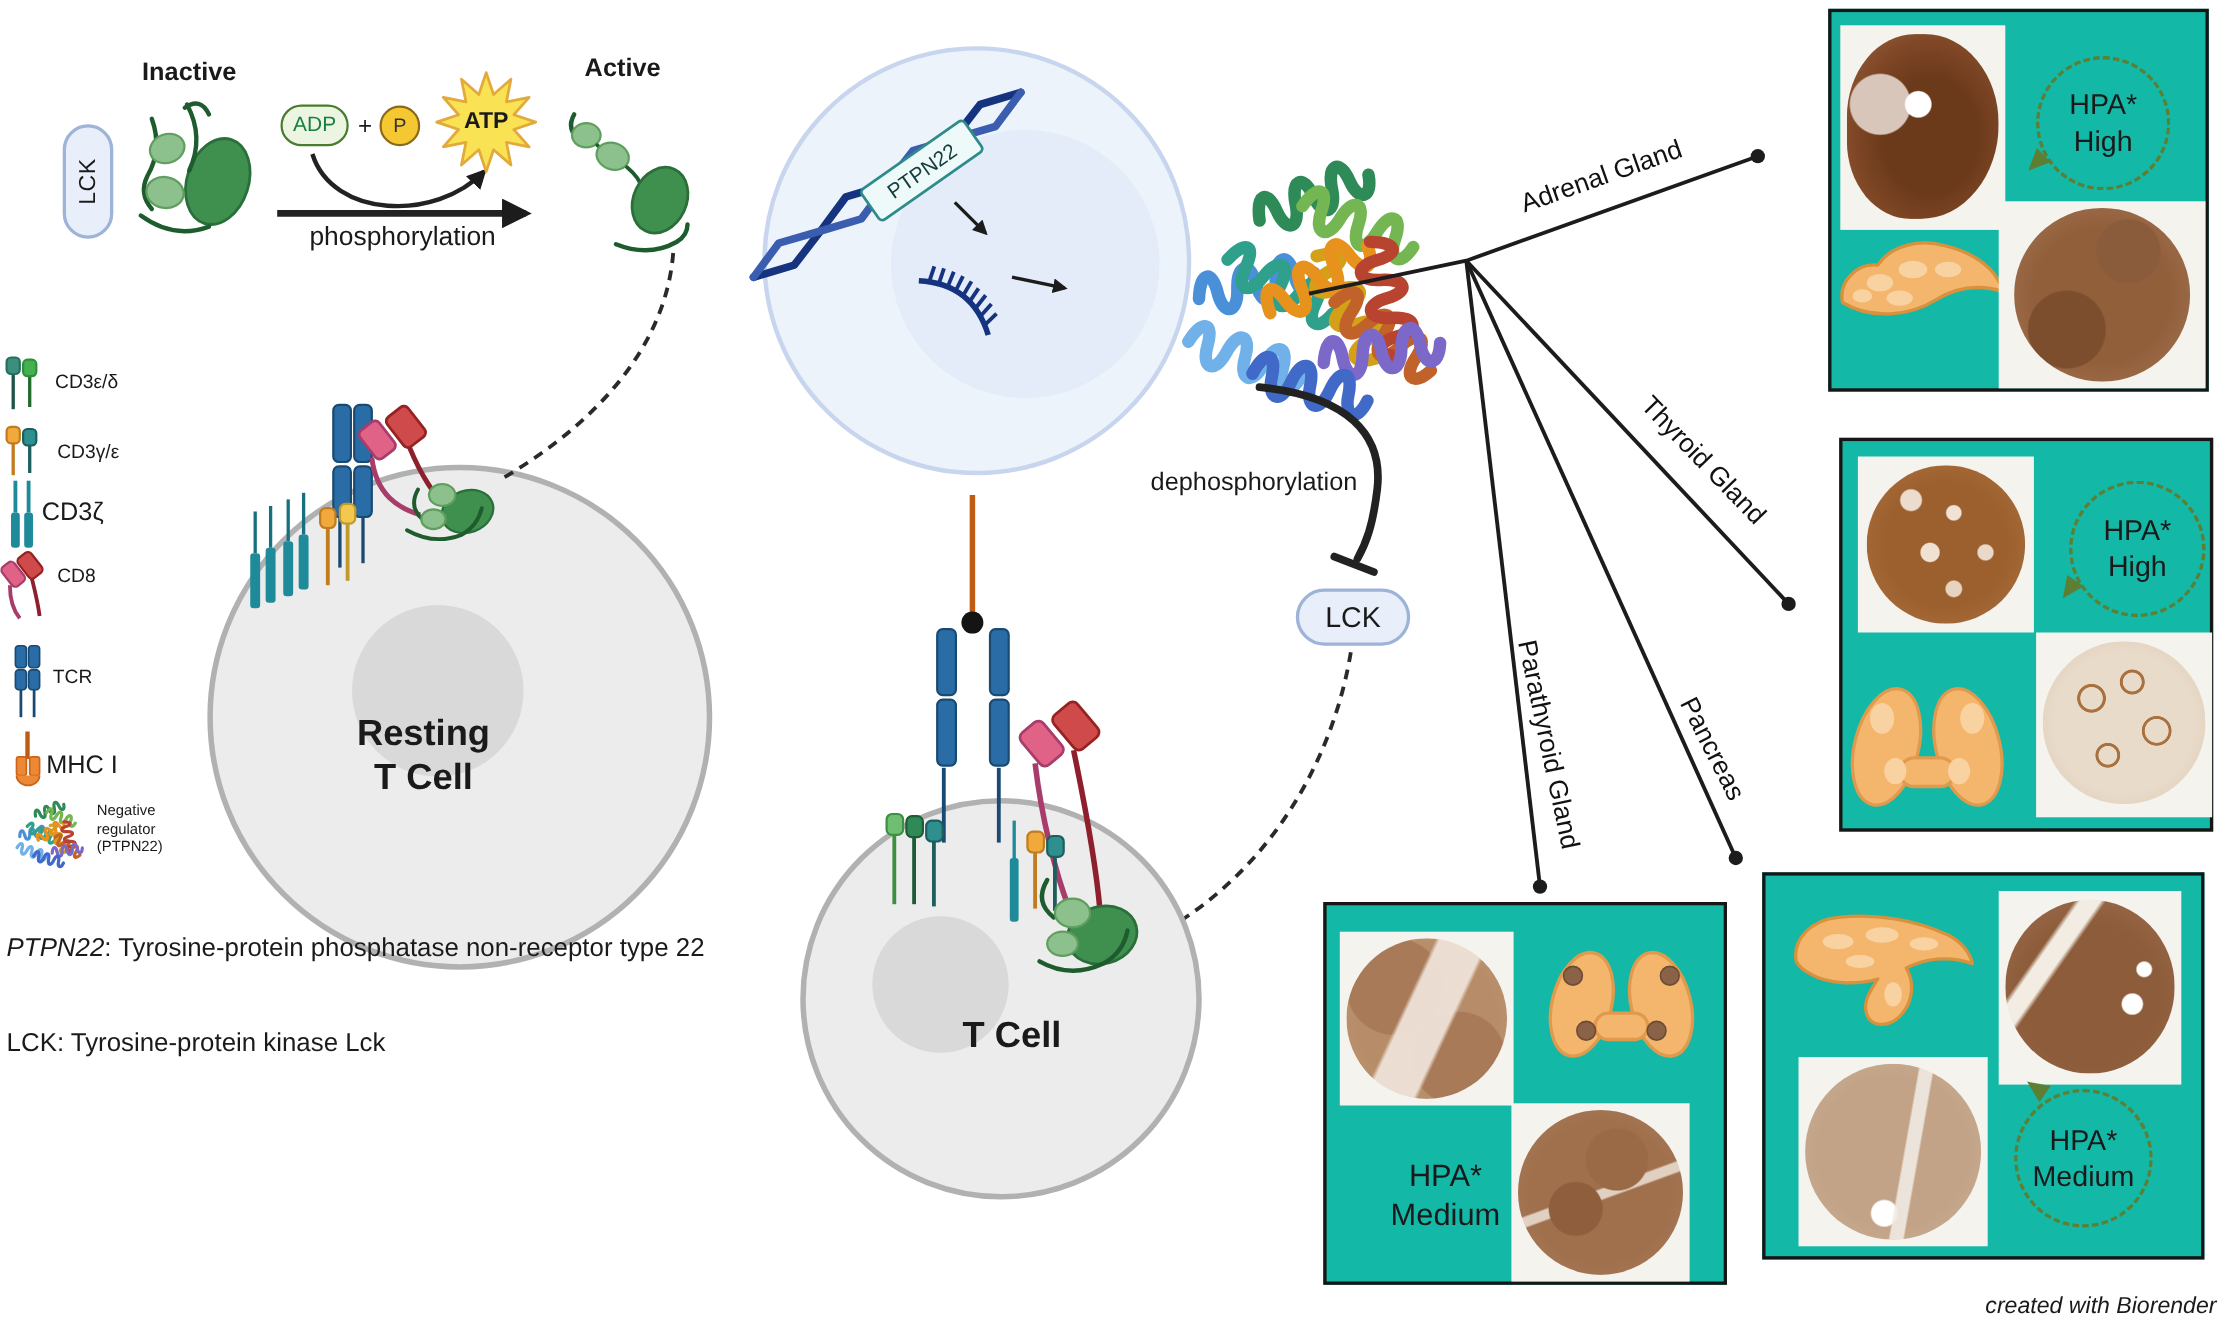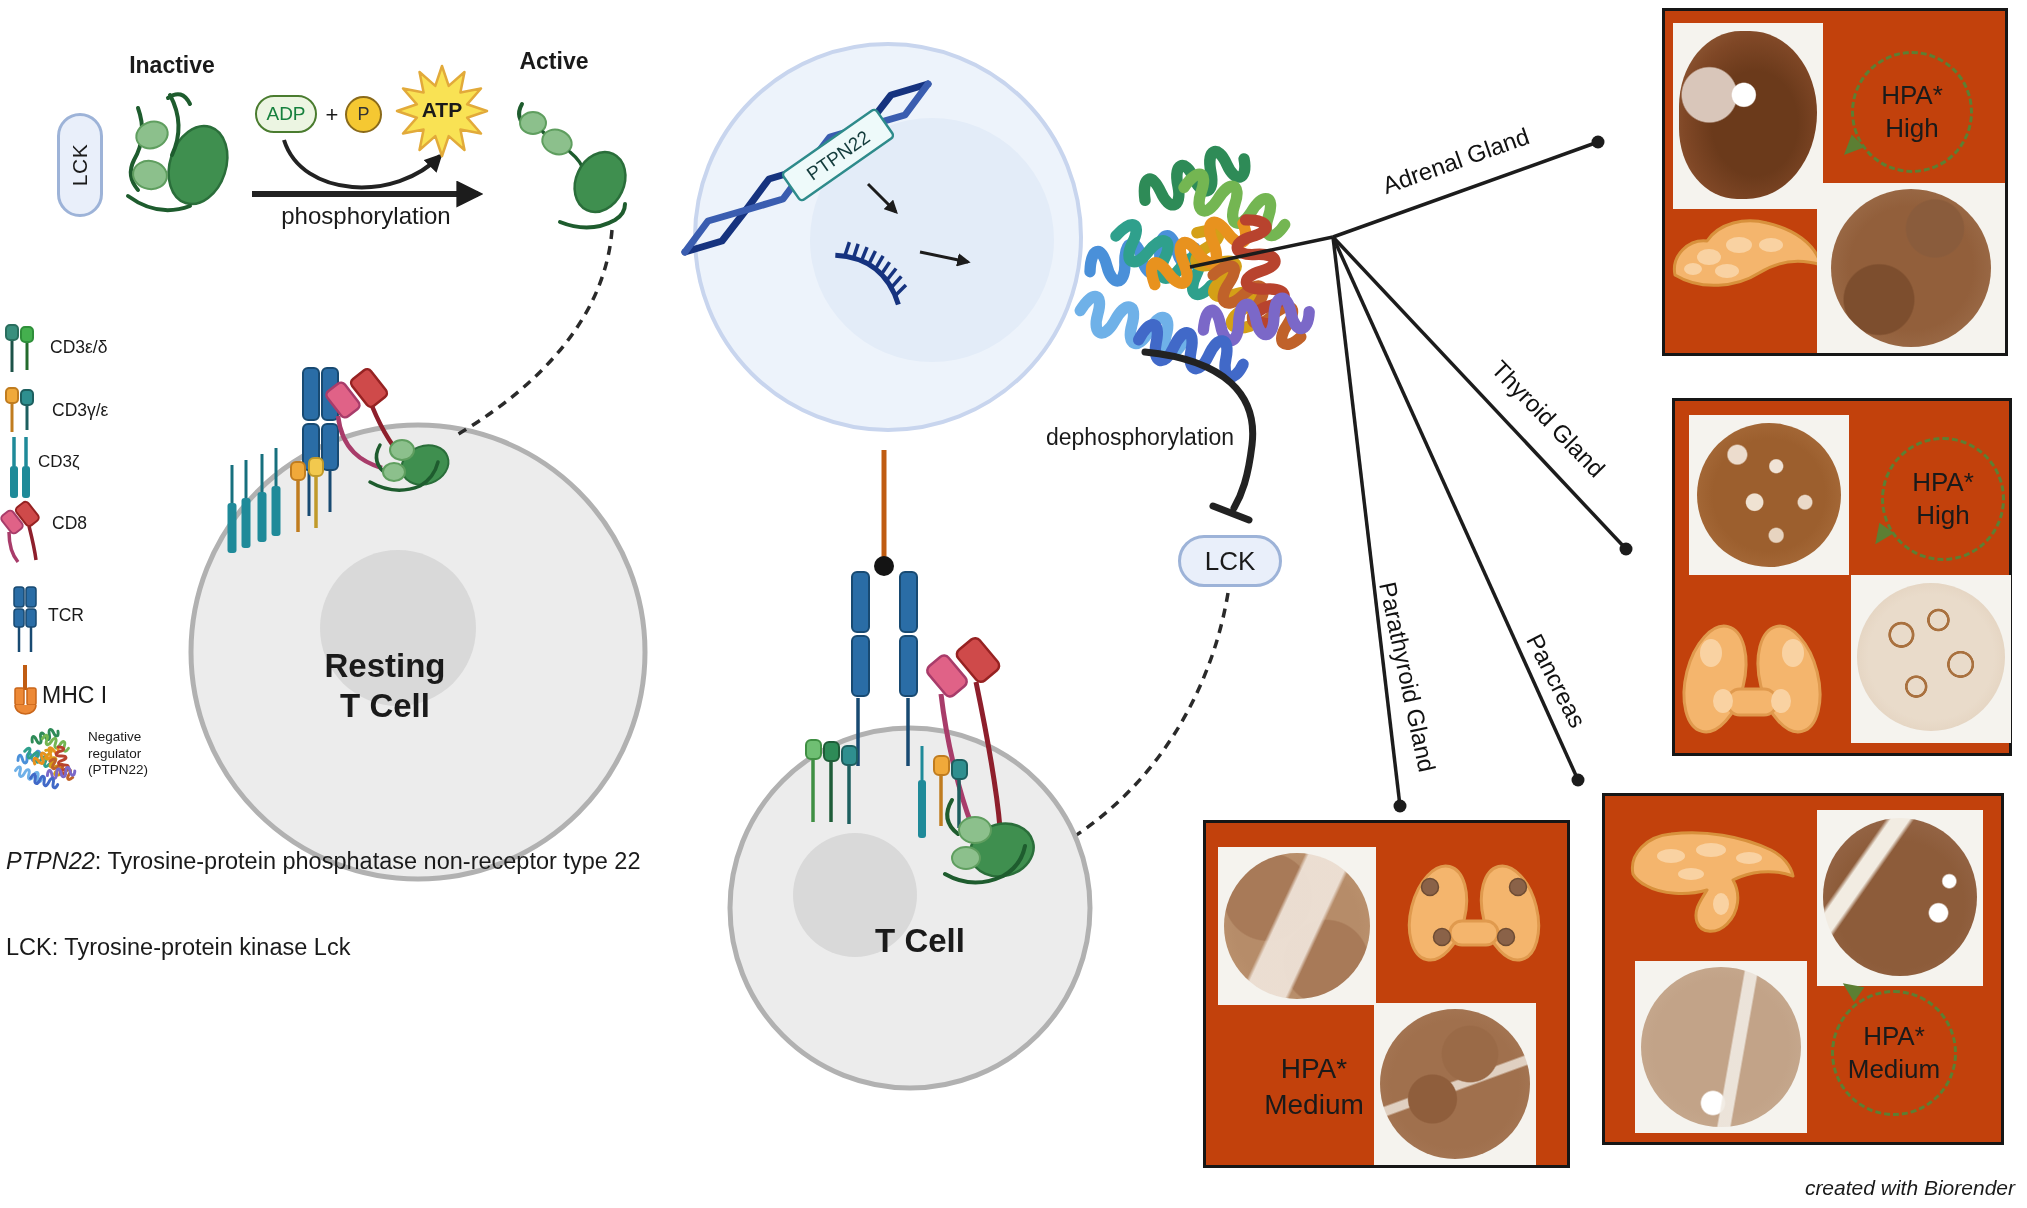--- a/index.html
+++ b/index.html
@@ -3,21 +3,21 @@
 <meta charset="utf-8">
 <style>
   html,body{margin:0;padding:0;background:#fff}
   body{font-family:"Liberation Sans",sans-serif;color:#1a1a1a}
   #stage{position:relative;width:2027px;height:1208px;background:#fff;overflow:hidden}
   .abs{position:absolute}
   .ctr{display:flex;align-items:center;justify-content:center;text-align:center}
   .col{display:flex;flex-direction:column;align-items:center;justify-content:center;text-align:center}
   .bold{font-weight:700}
   .it{font-style:italic}
-  .panel{position:absolute;border:3.5px solid #161616;background:#c2410c;box-sizing:border-box}
+  .panel{position:absolute;border:3.5px solid #161616;background:#14b8a6;box-sizing:border-box}
   .tissue{position:absolute;background:#f5f3ee}
   .tcore{position:absolute;border-radius:50%}
   .hpa{position:absolute;border:3.5px dashed #5c7f33;border-radius:50%;display:flex;flex-direction:column;align-items:center;justify-content:center;gap:2px;box-sizing:border-box}
   .hpa .lvl,.hpa-txt .lvl{font-weight:400}
   .hpa-txt{position:absolute;display:flex;flex-direction:column;align-items:center;justify-content:center;text-align:center}
   .tri{position:absolute;width:0;height:0;border-style:solid;border-color:transparent}
   .pill{position:absolute;background:#e9effa;border:3px solid #9db3d8;display:flex;align-items:center;justify-content:center;box-sizing:border-box}
   .blabel{position:absolute;text-align:center;font-size:24px;color:#111;white-space:nowrap}
 </style>
 </head>
@@ -261,36 +261,36 @@
         <path d="M945,874 q28,16 58,2 q18,-10 22,-30" fill="none" stroke="#1e5c2e" stroke-width="4" stroke-linecap="round"></path>
       </g>
     </g>
   </svg>
 
   <div class="pill" style="left:57px;top:113px;width:46px;height:104px;border-radius:24px">
     <span style="transform:rotate(-90deg);font-size:21px;letter-spacing:.5px">LCK</span>
   </div>
 
   <div class="abs ctr bold" style="left:112px;top:52px;width:120px;font-size:23px">Inactive</div>
-  <div class="abs ctr bold" style="left:494px;top:48px;width:120px;font-size:23px">Active</div>
+  <div class="abs ctr bold" style="left:506px;top:48px;width:120px;font-size:23px">Active</div>
 
   <div class="pill" style="left:255px;top:95px;width:62px;height:38px;border-radius:19px;background:#ecf5e2;border:2.5px solid #4a7c2f">
     <span style="font-size:19px;color:#15803d">ADP</span>
   </div>
   <div class="abs ctr" style="left:321px;top:102px;width:22px;font-size:22px">+</div>
   <div class="pill" style="left:345px;top:96px;width:37px;height:37px;border-radius:50%;background:#f5c832;border:2.5px solid #8a6a1a">
     <span style="font-size:18px;color:#333">P</span>
   </div>
   <div class="abs ctr bold" style="left:412px;top:98px;width:60px;font-size:21px">ATP</div>
 
   <div class="abs ctr" style="left:246px;top:202px;width:240px;font-size:24px">phosphorylation</div>
 
   <div class="abs" style="left:50px;top:337px;font-size:17.5px">CD3ε/δ</div>
   <div class="abs" style="left:52px;top:400px;font-size:17.5px">CD3γ/ε</div>
-  <div class="abs" style="left:38px;top:452px;font-size:17px">CD3ζ</div>
+  <div class="abs" style="left:38px;top:452px;font-size:23px">CD3ζ</div>
   <div class="abs" style="left:52px;top:513px;font-size:17.5px">CD8</div>
   <div class="abs" style="left:48px;top:605px;font-size:17.5px">TCR</div>
   <div class="abs" style="left:42px;top:682px;font-size:23px">MHC I</div>
   <div class="abs" style="left:88px;top:729px;font-size:13.5px;line-height:16.5px">
     <div>Negative</div>
     <div>regulator</div>
     <div>(PTPN22)</div>
   </div>
 
   <div class="abs col bold" style="left:302px;top:646px;width:166px;font-size:33px;line-height:40px">

